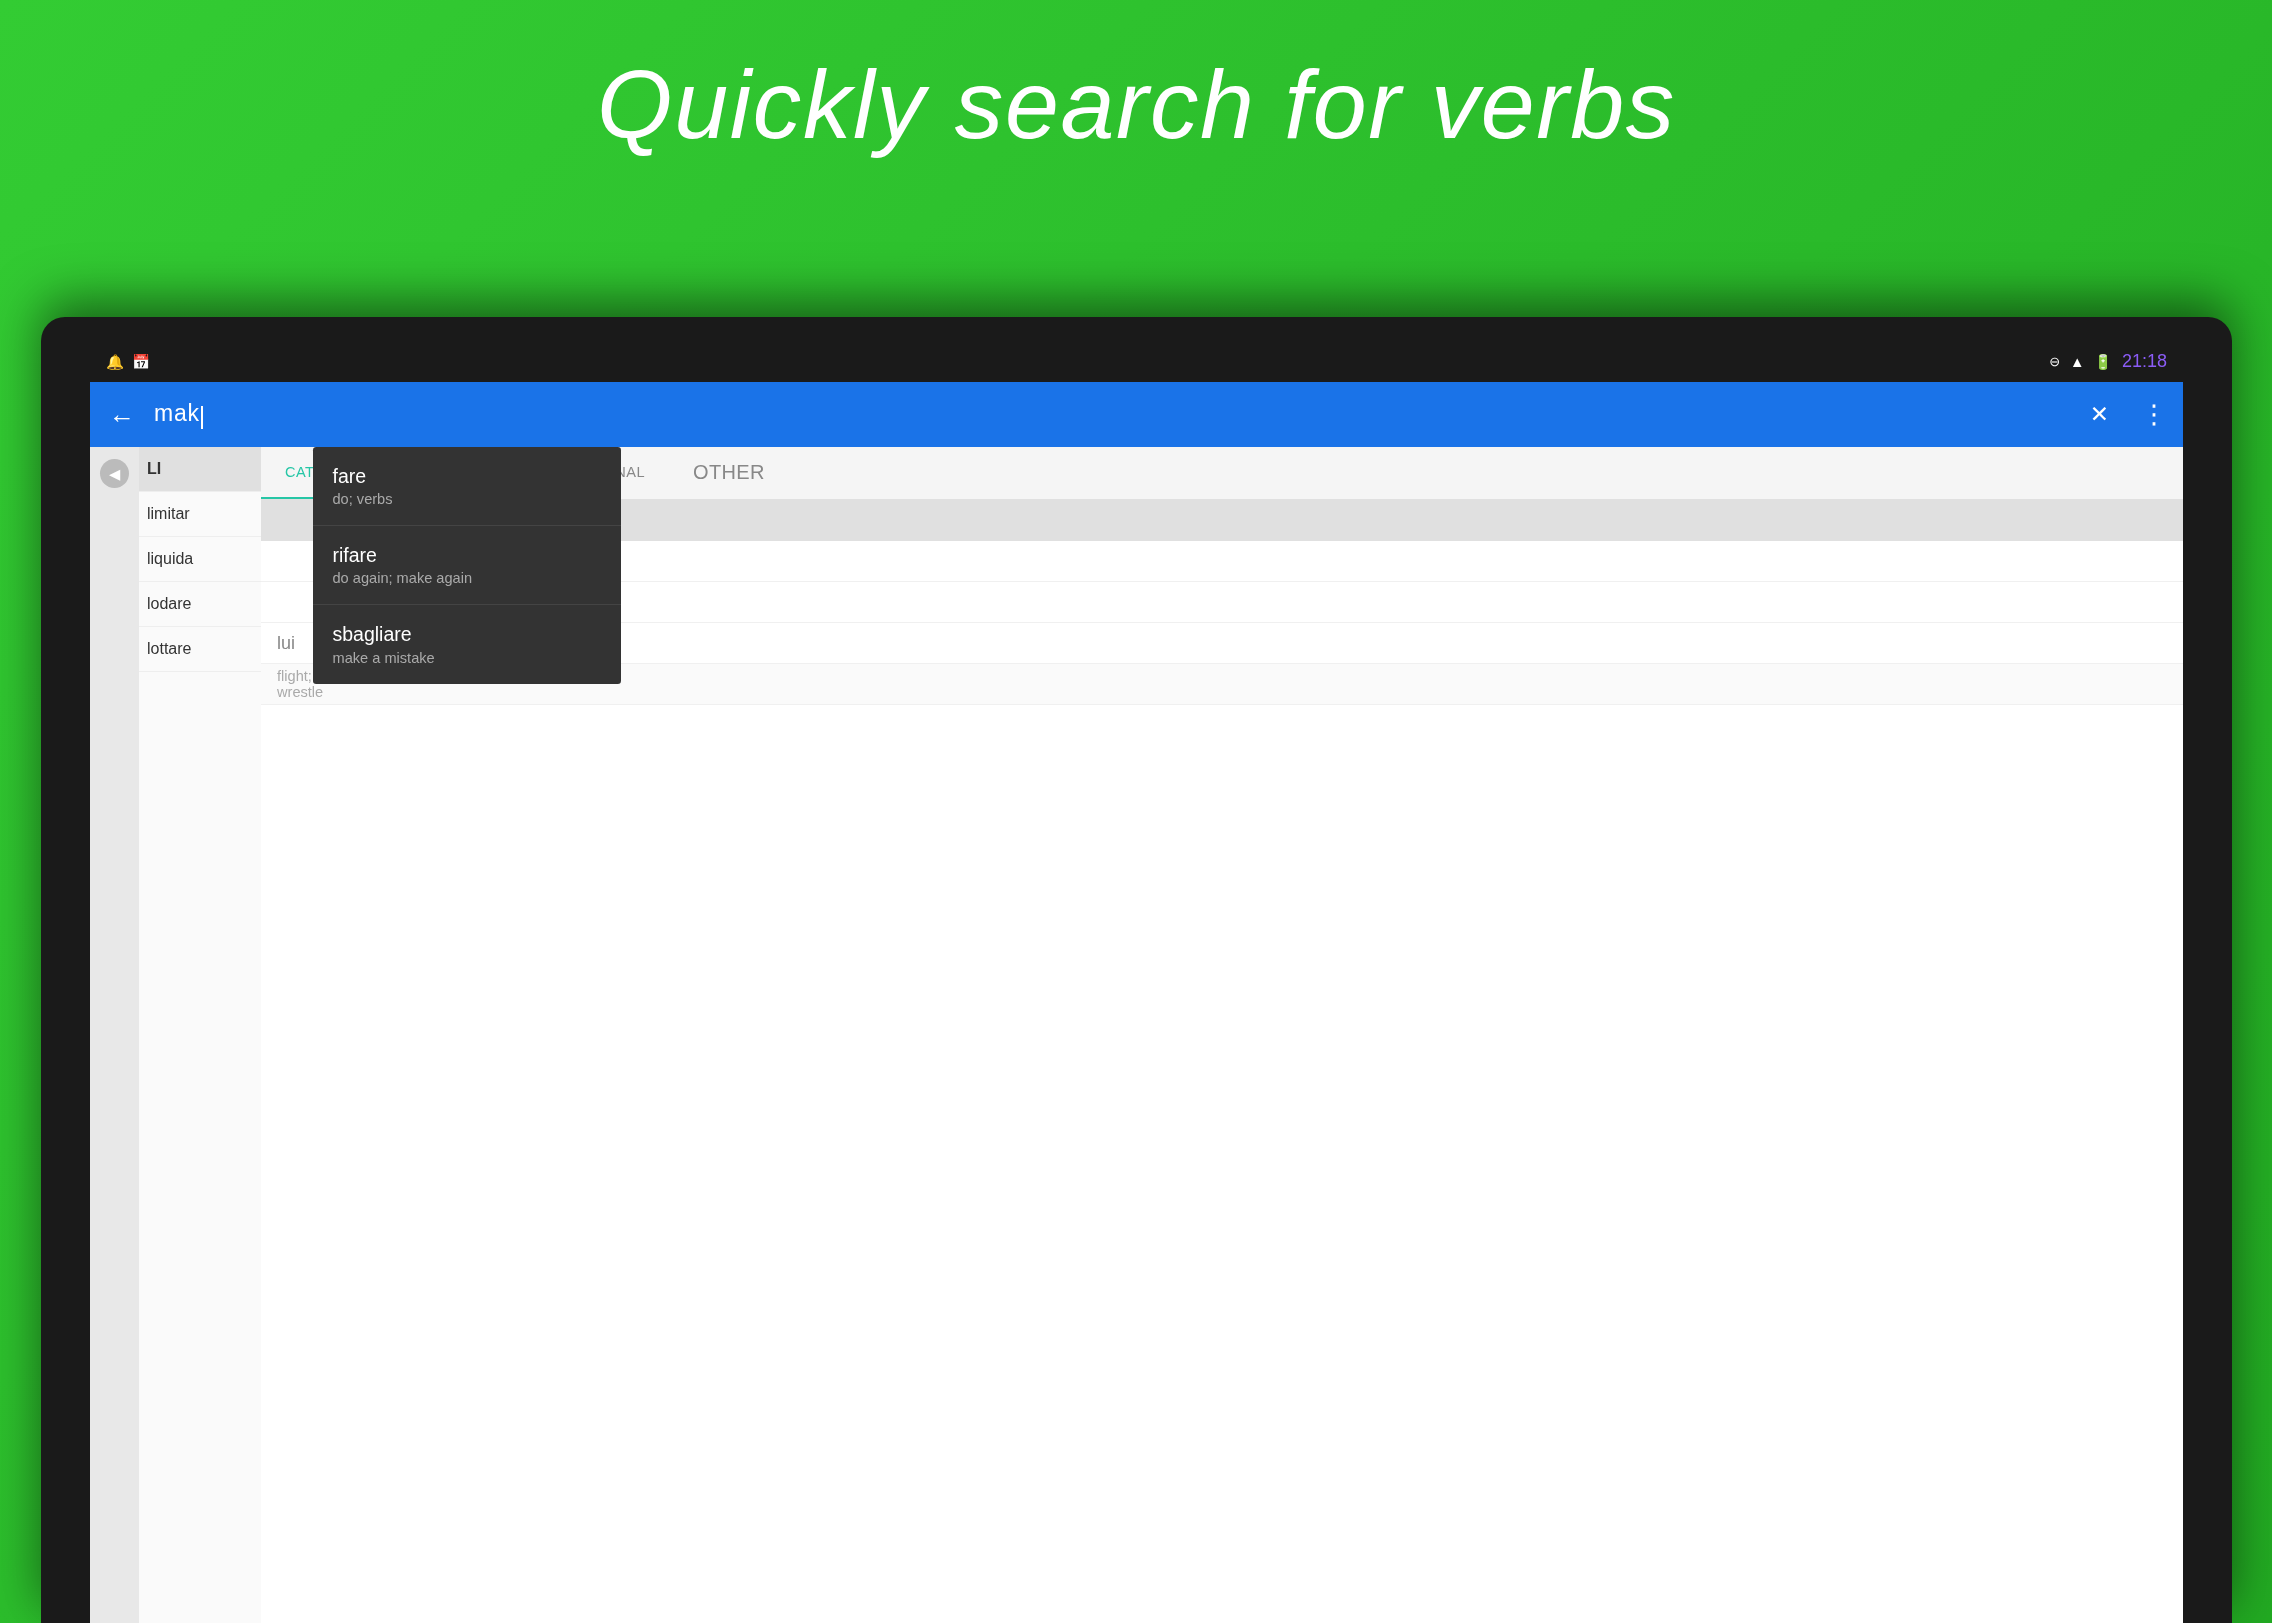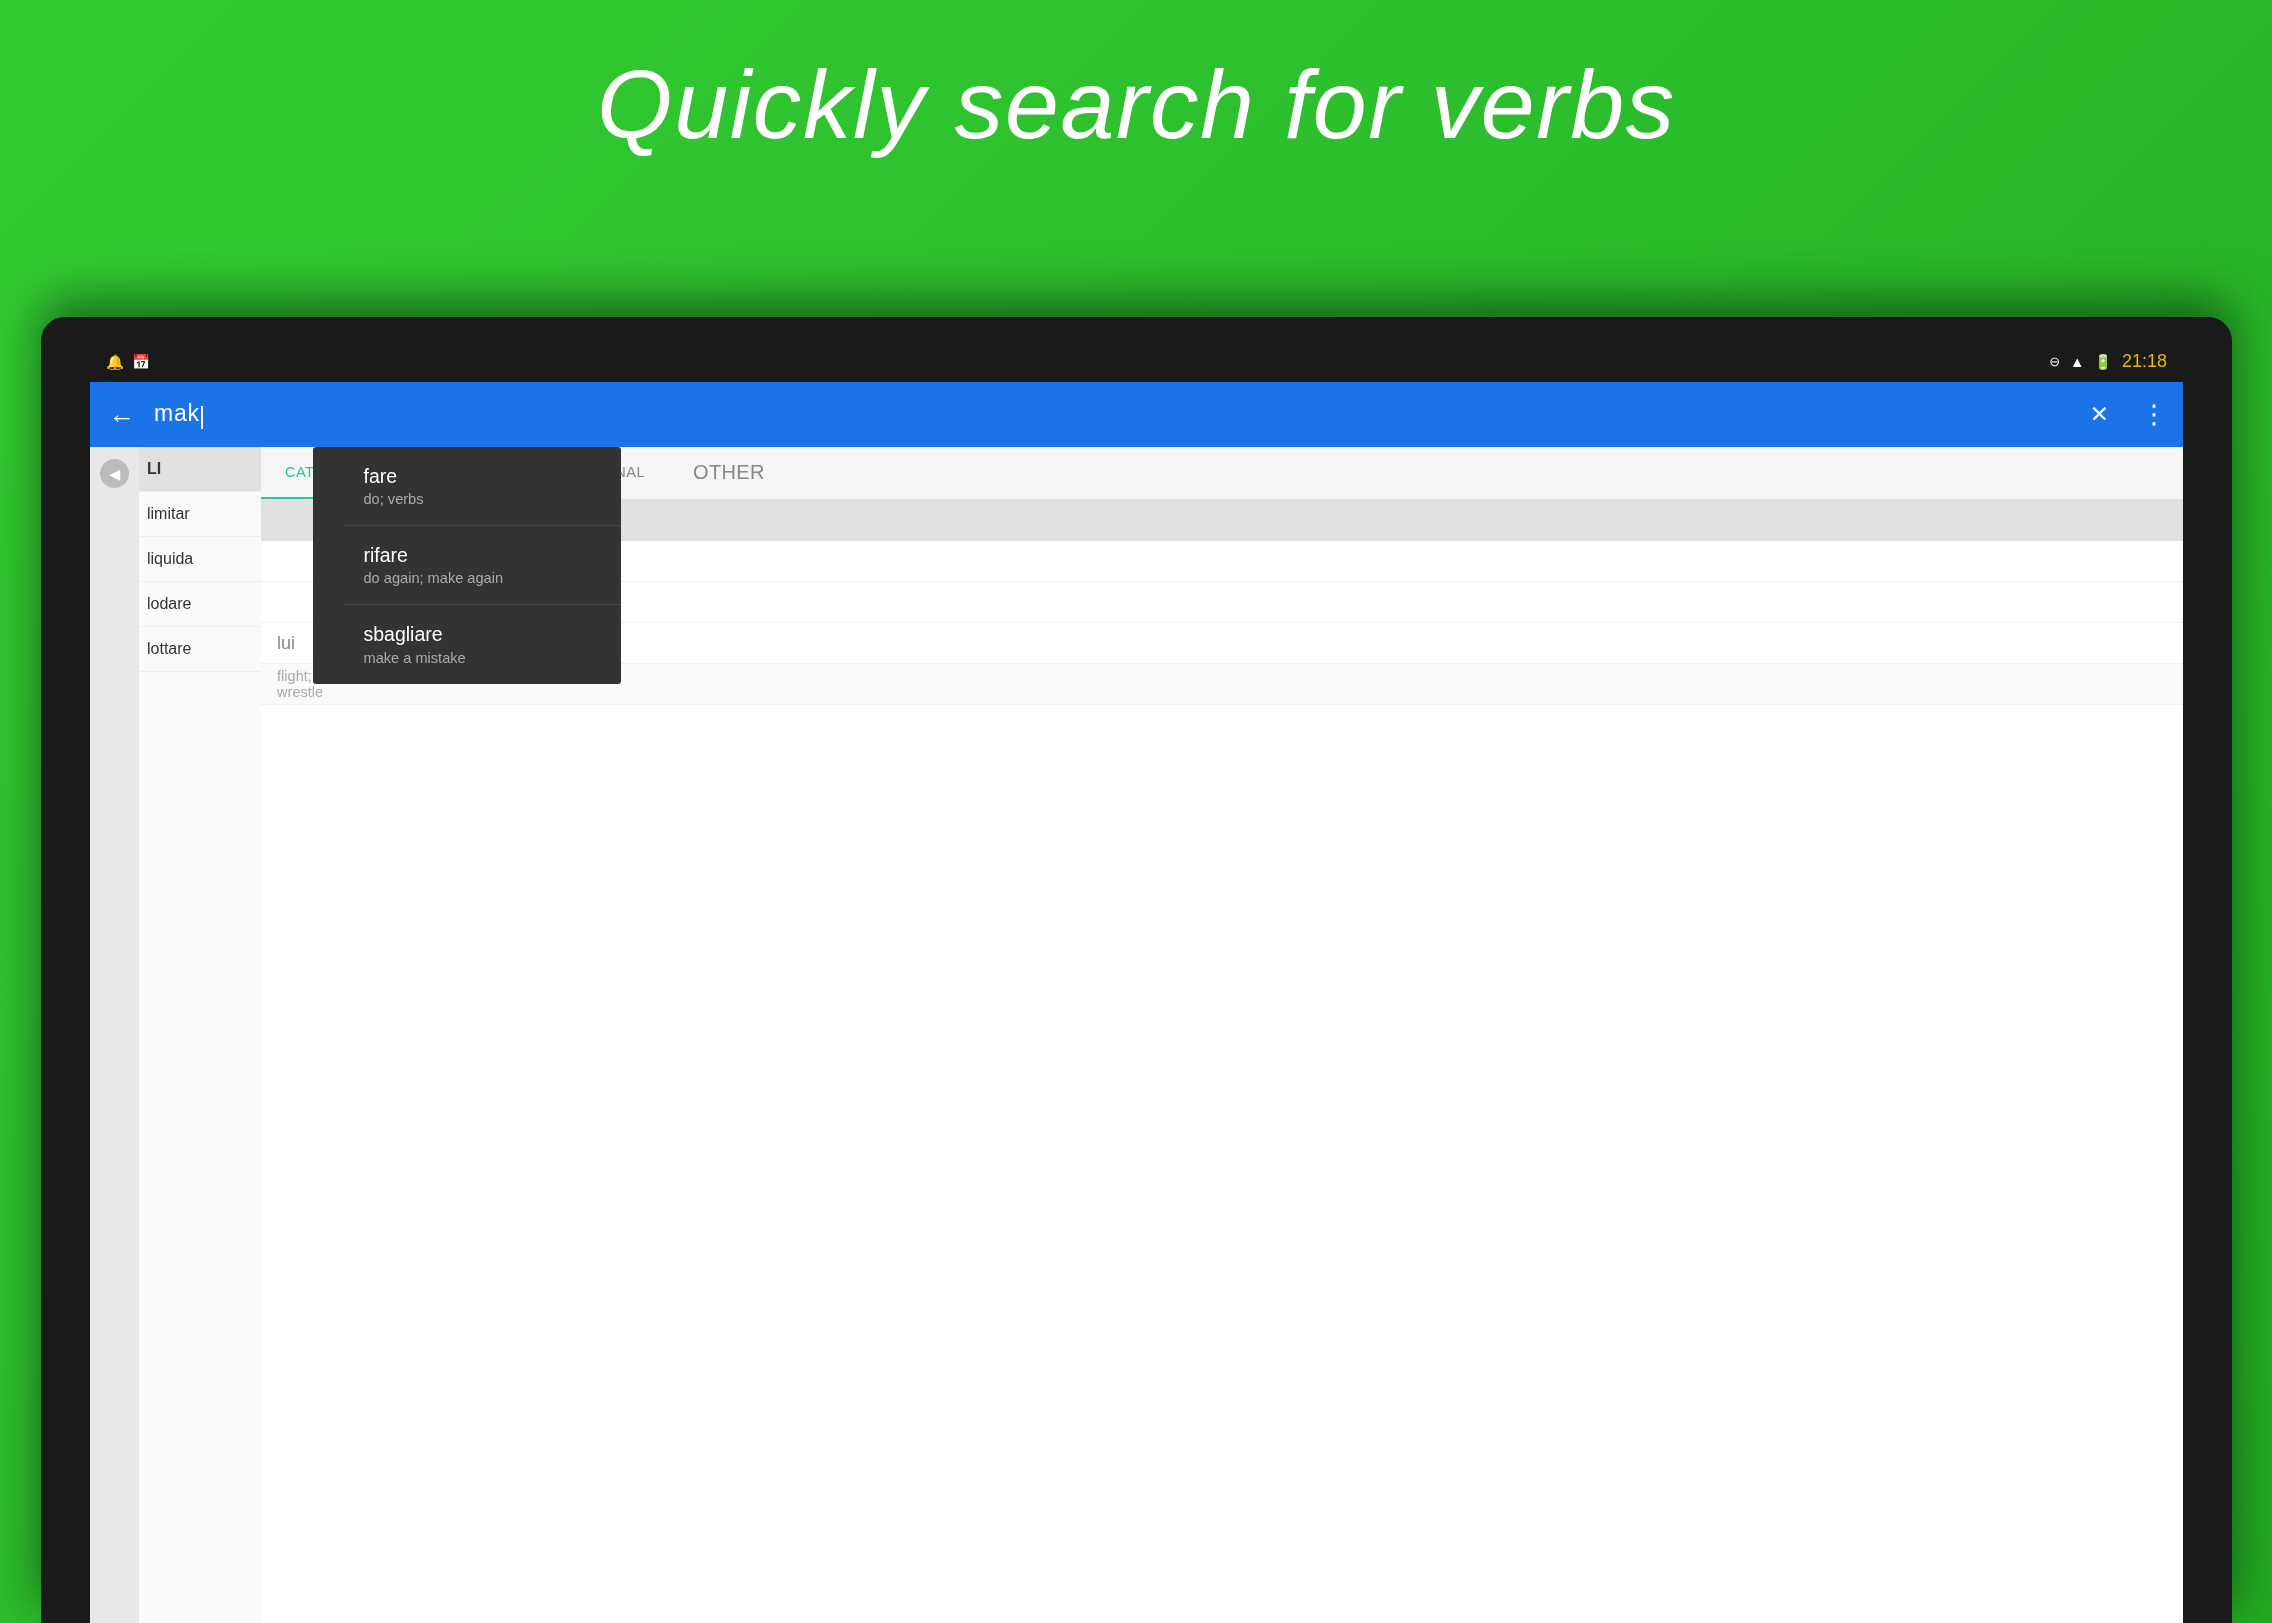--- a/index.html
+++ b/index.html
@@ -77,21 +77,21 @@
     .status-right {
       display: flex;
       align-items: center;
       gap: 9.7px;
       color: white;
       font-size: 14.6px;
     }
     .status-time {
       font-size: 18px;
       font-weight: 500;
-      color: #eab308;
+      color: #8b5cf6;
     }
 
     
     .search-bar {
       height: 65px;
       background: #1a73e8;
       display: flex;
       align-items: center;
       padding: 0 16px;
       gap: 16px;
@@ -194,21 +194,20 @@
     .conj-verb {
       flex: 1;
       padding-left: 16px;
       font-size: 18px;
       color: #333;
     }
     .autocomplete-item {
       padding: 18px 19.5px;
       cursor: pointer;
       border-bottom: 0.8px solid #444;
-      margin-left: 31px;
     }
     .autocomplete-item:last-child {
       border-bottom: none;
     }
     .autocomplete-verb {
       color: white;
       font-size: 19.5px;
       font-weight: 500;
       margin-bottom: 3.2px;
     }

